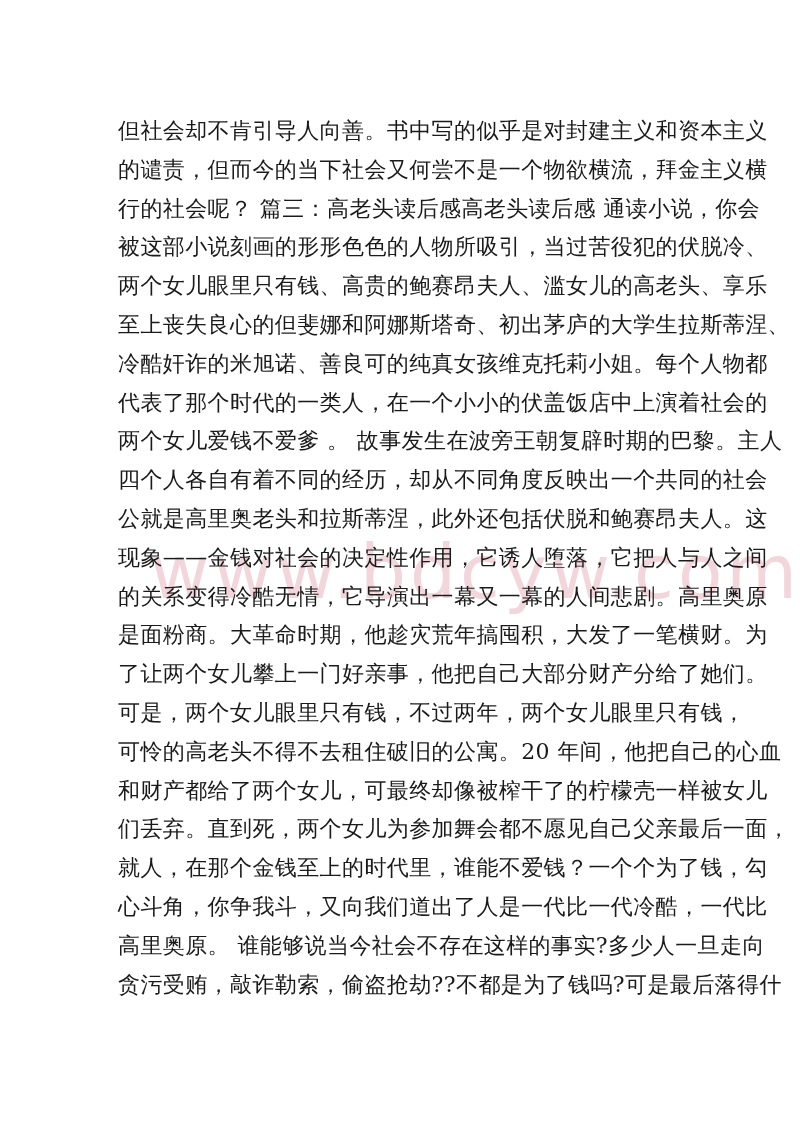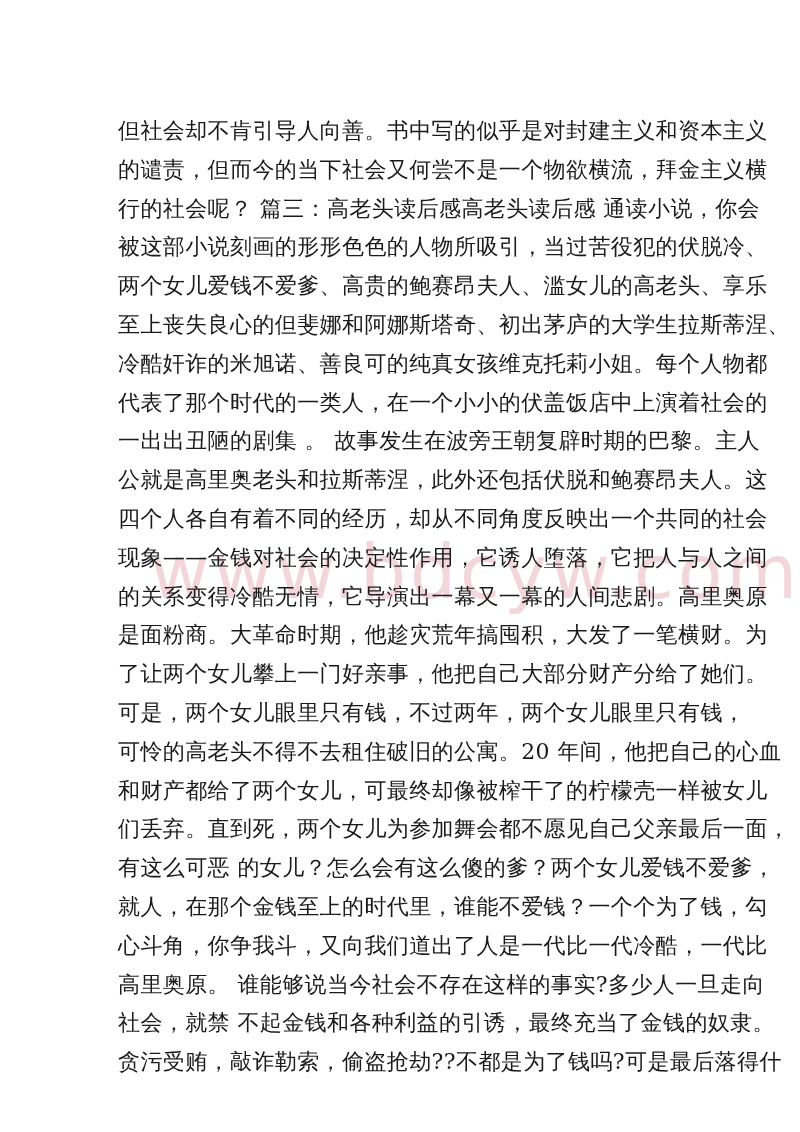--- a/index.html
+++ b/index.html
@@ -56,36 +56,34 @@
 </head>
 <body>
 
 <div class="page">
   <div class="watermark">www.bdcyw.com</div>
   <div class="text-block">
     <span class="line">但社会却不肯引导人向善。书中写的似乎是对封建主义和资本主义</span>
     <span class="line">的谴责，但而今的当下社会又何尝不是一个物欲横流，拜金主义横</span>
     <span class="line">行的社会呢？ 篇三：高老头读后感高老头读后感 通读小说，你会</span>
     <span class="line">被这部小说刻画的形形色色的人物所吸引，当过苦役犯的伏脱冷、</span>
-    <span class="line">两个女儿爱钱不爱爹、高贵的鲍赛昂夫人、滥女儿的高老头、享乐</span>
+    <span class="line">两个女儿眼里只有钱、高贵的鲍赛昂夫人、滥女儿的高老头、享乐</span>
     <span class="line">至上丧失良心的但斐娜和阿娜斯塔奇、初出茅庐的大学生拉斯蒂涅、</span>
     <span class="line">冷酷奸诈的米旭诺、善良可的纯真女孩维克托莉小姐。每个人物都</span>
     <span class="line">代表了那个时代的一类人，在一个小小的伏盖饭店中上演着社会的</span>
-    <span class="line">一出出丑陋的剧集 。 故事发生在波旁王朝复辟时期的巴黎。主人</span>
+    <span class="line">两个女儿爱钱不爱爹 。 故事发生在波旁王朝复辟时期的巴黎。主人</span>
+    <span class="line">四个人各自有着不同的经历，却从不同角度反映出一个共同的社会</span>
     <span class="line">公就是高里奥老头和拉斯蒂涅，此外还包括伏脱和鲍赛昂夫人。这</span>
-    <span class="line">四个人各自有着不同的经历，却从不同角度反映出一个共同的社会</span>
     <span class="line">现象——金钱对社会的决定性作用，它诱人堕落，它把人与人之间</span>
     <span class="line">的关系变得冷酷无情，它导演出一幕又一幕的人间悲剧。高里奥原</span>
     <span class="line">是面粉商。大革命时期，他趁灾荒年搞囤积，大发了一笔横财。为</span>
     <span class="line">了让两个女儿攀上一门好亲事，他把自己大部分财产分给了她们。</span>
     <span class="line">可是，两个女儿眼里只有钱，不过两年，两个女儿眼里只有钱，</span>
     <span class="line">可怜的高老头不得不去租住破旧的公寓。20 年间，他把自己的心血</span>
     <span class="line">和财产都给了两个女儿，可最终却像被榨干了的柠檬壳一样被女儿</span>
     <span class="line">们丢弃。直到死，两个女儿为参加舞会都不愿见自己父亲最后一面，</span>
-    <span class="line">有这么可恶 的女儿？怎么会有这么傻的爹？两个女儿爱钱不爱爹，</span>
     <span class="line">就人，在那个金钱至上的时代里，谁能不爱钱？一个个为了钱，勾</span>
     <span class="line">心斗角，你争我斗，又向我们道出了人是一代比一代冷酷，一代比</span>
     <span class="line">高里奥原。 谁能够说当今社会不存在这样的事实?多少人一旦走向</span>
-    <span class="line">社会，就禁 不起金钱和各种利益的引诱，最终充当了金钱的奴隶。</span>
     <span class="line">贪污受贿，敲诈勒索，偷盗抢劫??不都是为了钱吗?可是最后落得什</span>
 
   </div>
 </div>
 
 </body></html>

